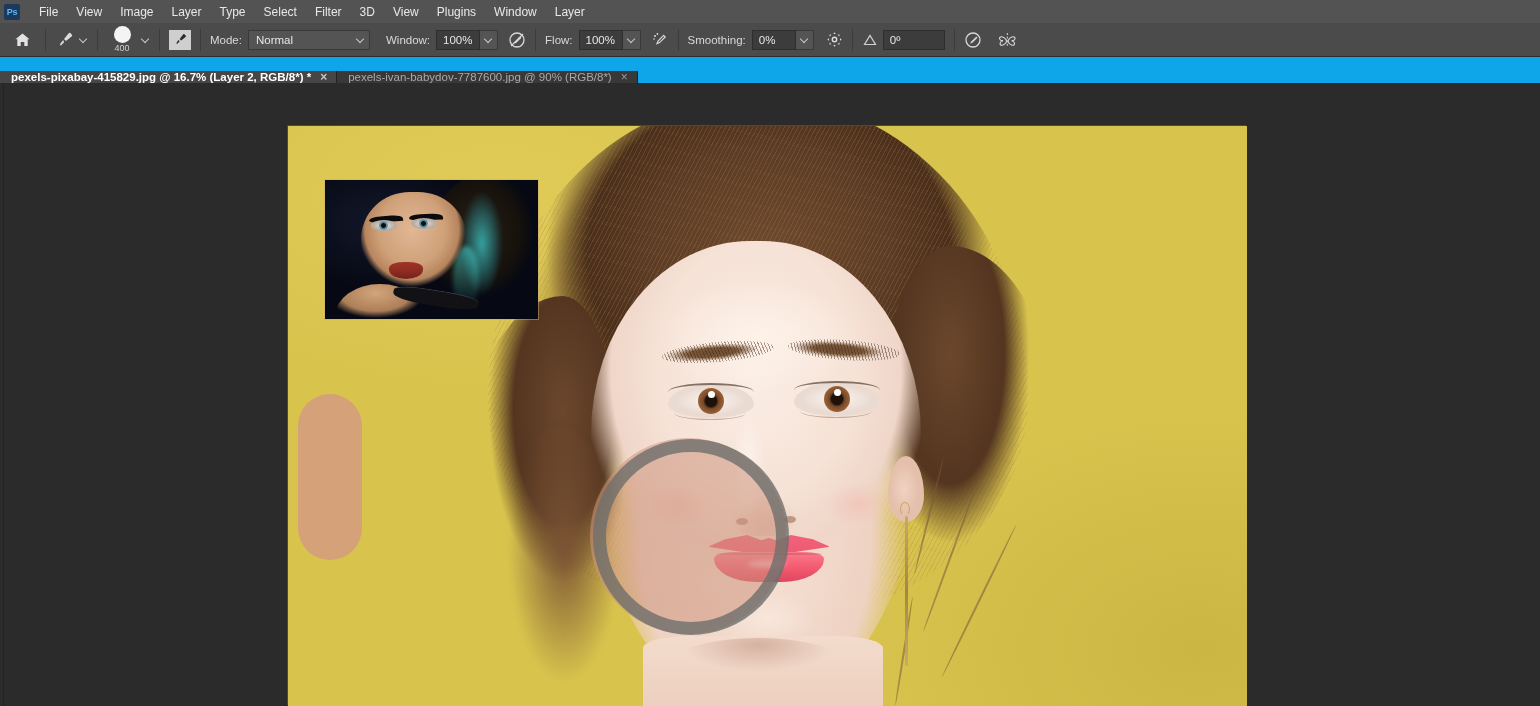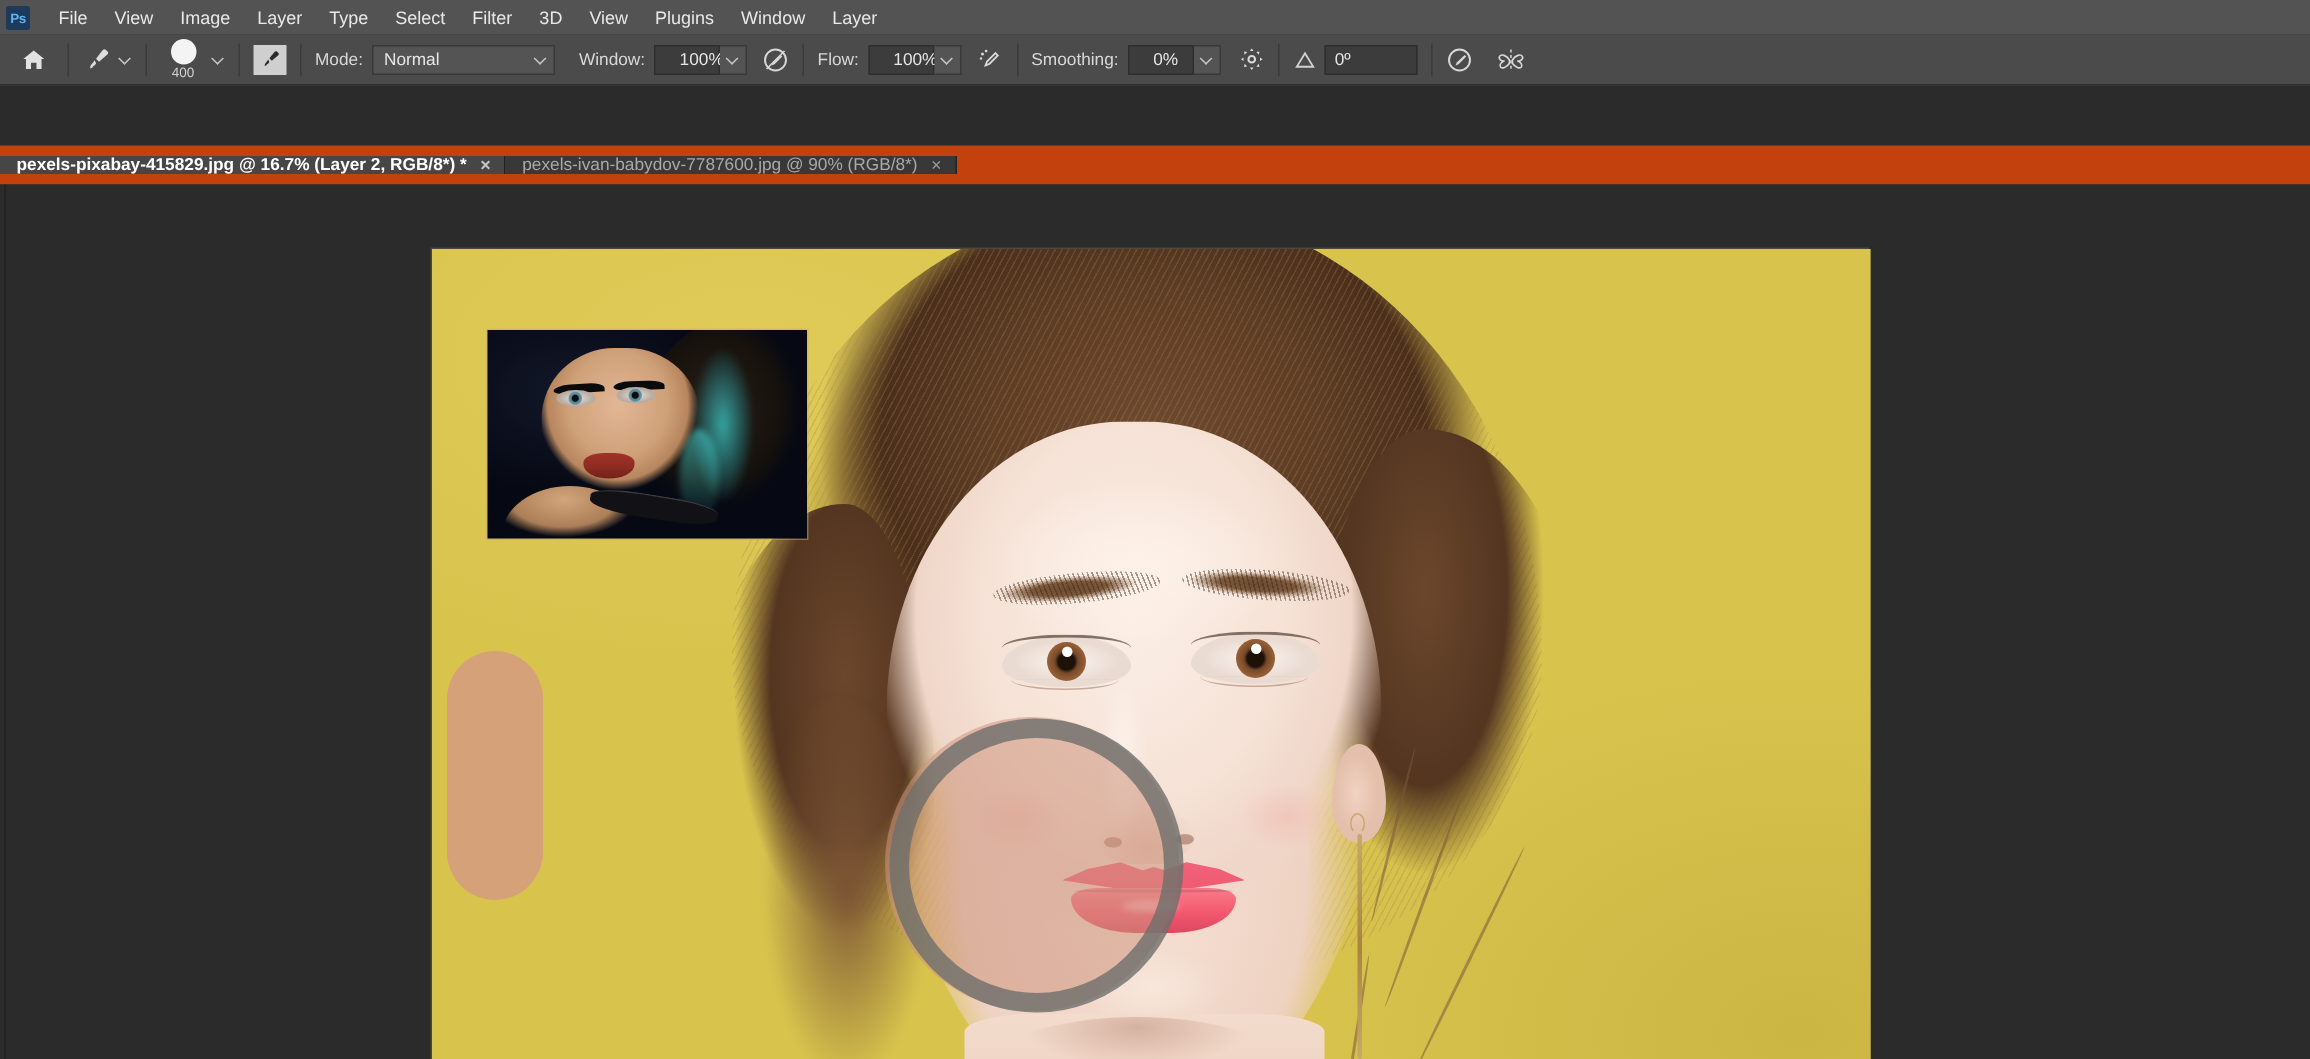--- a/index.html
+++ b/index.html
@@ -28,31 +28,31 @@
   .brush-size { color:#d2d2d2; font-size:9px; line-height:9px; margin-top:1px;}
   .chev { width:9px; height:9px; margin-left:4px; position:relative; }
   .chev:after { content:""; position:absolute; left:1px; top:1px; width:5px; height:5px;
     border-right:1.4px solid #c9c9c9; border-bottom:1.4px solid #c9c9c9;
     transform:rotate(45deg); }
   .ob-label { color:#d8d8d8; font-size:11.5px; margin-right:6px; white-space:nowrap; }
   .ob-select { background:#545454; border:1px solid #393939; height:20px;
     display:flex; align-items:center; padding:0 4px 0 7px; color:#e6e6e6;
     font-size:11.5px; min-width:118px; justify-content:space-between; }
   .ob-num { background:#3c3c3c; border:1px solid #2e2e2e; height:20px; width:44px;
-    display:flex; align-items:center; padding-left:16px; color:#e6e6e6; font-size:11.5px; }
+    display:flex; align-items:center; padding-left:6px; color:#e6e6e6; font-size:11.5px; }
   .ob-numwrap { display:flex; align-items:center; }
   .ob-stepper { width:18px; height:20px; background:#545454; border:1px solid #393939;
     border-left:none; display:flex; align-items:center; justify-content:center; }
   .ob-angle { background:#3c3c3c; border:1px solid #2e2e2e; height:20px; width:62px;
     display:flex; align-items:center; padding-left:6px; color:#e6e6e6; font-size:11.5px; }
   .tool-swatch { width:22px; height:20px; background:#cfcfcf; display:flex;
     align-items:center; justify-content:center; }
 
   
-  .tabbar { height:26px; background:#c2410c; display:flex; align-items:center;margin-top:40px; }
+  .tabbar { height:26px; background:#0ea5e9; display:flex; align-items:flex-end; }
   .tab { display:flex; align-items:center; padding:0 9px 0 11px; font-size:11.5px;
     border-right:1px solid #222; white-space:nowrap; }
   .tab.active { background:#464646; color:#ffffff; font-weight:bold; }
   .tab.inactive { background:#383838; color:#a9a9a9; }
   .tab-x { margin-left:9px; font-size:12px; color:#9a9a9a; line-height:1; }
   .tab.active .tab-x { color:#c5c5c5; }
 
   
   .workspace { position:relative; width:1540px; height:623px; background:#2b2b2b; }
   .ws-line { position:absolute; left:3px; top:0; width:1px; height:623px; background:#232323; }

